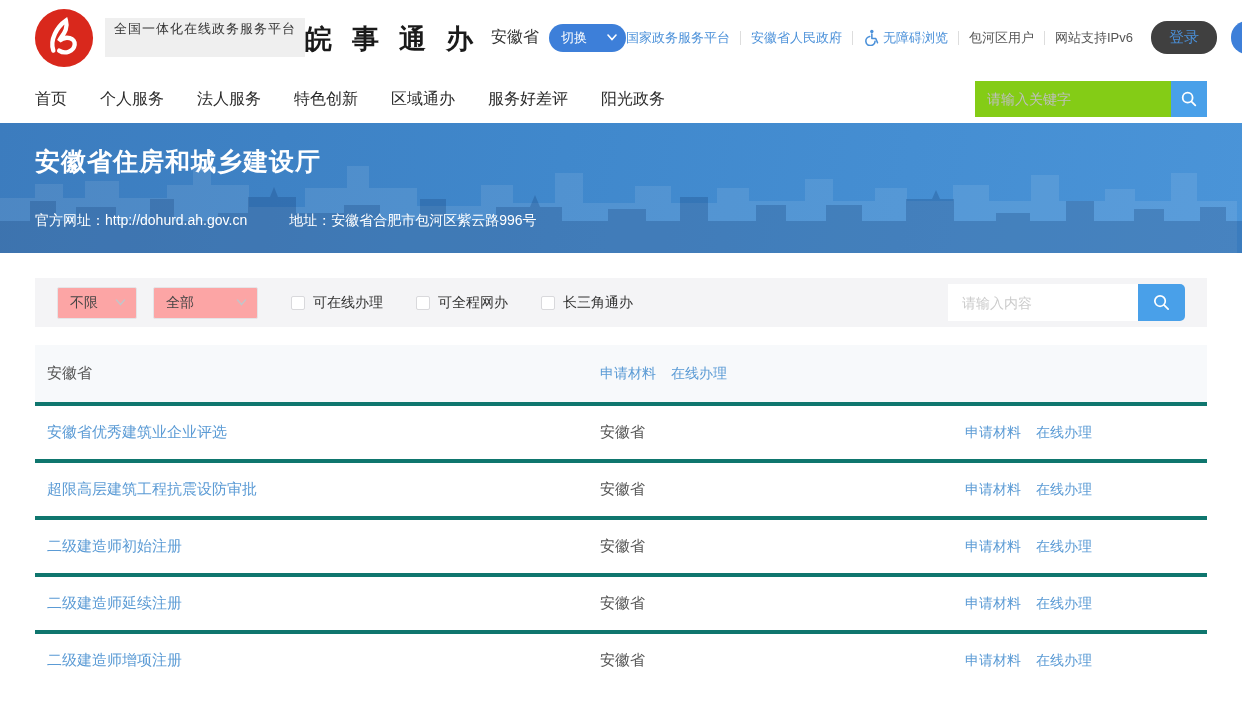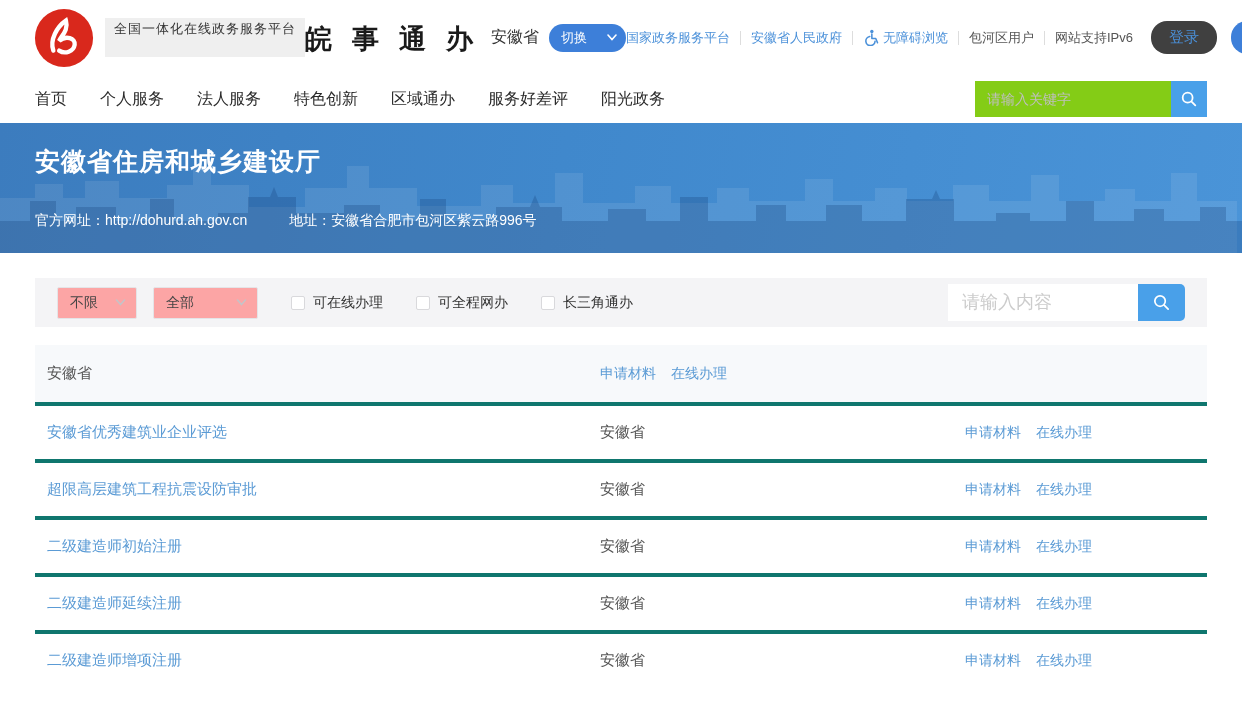--- a/index.html
+++ b/index.html
@@ -42,21 +42,21 @@
 
   
   .filterbar { margin:25px 35px 0; height:49px; background:#f4f4f6; display:flex; align-items:center; padding:0 22px; }
   .dropdown { height:32px; background:#fca5a5; border:1px solid #e4e4e7; border-radius:2px; display:flex; align-items:center; justify-content:space-between; padding:0 10px 0 12px; font-size:14px; color:#444; cursor:pointer; }
   .dropdown.d1 { width:80px; margin-right:16px; }
   .dropdown.d2 { width:105px; }
   .chk-group { display:flex; align-items:center; gap:8px; margin-left:33px; cursor:pointer; }
   .chk-box { width:14px; height:14px; background:#fff; border:1px solid #d9d9dc; border-radius:2px; }
   .chk-label { font-size:14px; color:#333; white-space:nowrap; }
   .filter-search { margin-left:auto; display:flex; }
-  .filter-search input { width:190px; height:37px; background:#fff; border:none; outline:none; padding:0 14px; font-size:18px; color:#c2410c; }
+  .filter-search input { width:190px; height:37px; background:#fff; border:none; outline:none; padding:0 14px; font-size:14px; color:#c2410c; }
   .filter-search input::placeholder { color:#ccc; }
   .filter-search .search-btn { width:47px; height:37px; background:#49a0e9; border:none; border-radius:0 5px 5px 0; display:flex; align-items:center; justify-content:center; cursor:pointer; }
 
   
   .table { margin:18px 35px 0; }
   .thead, .trow { display:grid; grid-template-columns:553px 365px 1fr; align-items:center; padding-left:12px; }
   .thead { height:45px; }
   .th { font-size:15px; color:#8b93a0; }
   .th.action { padding-left:43px; }
   .trow { height:57px; border-top:4px solid #0f766e; }

